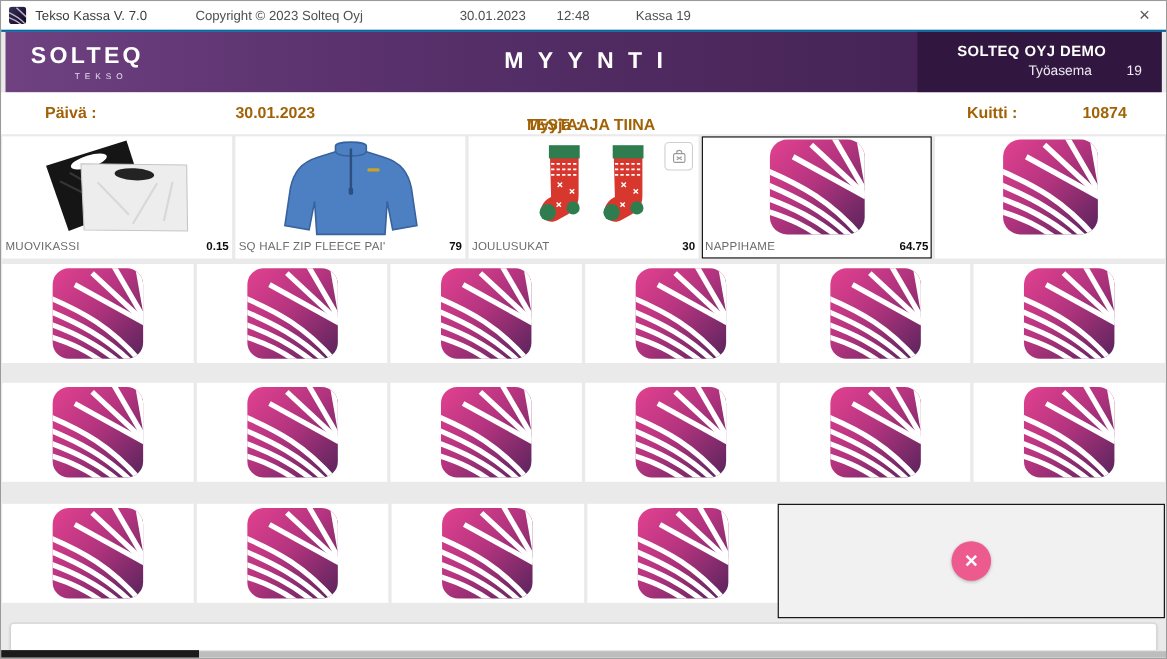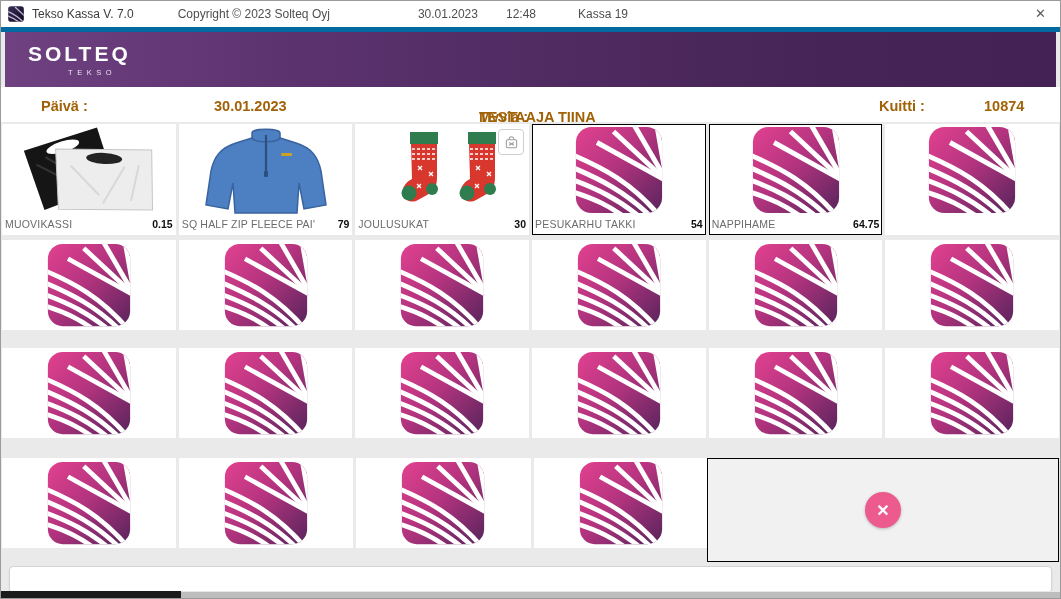--- a/index.html
+++ b/index.html
@@ -3,21 +3,21 @@
 <meta charset="utf-8">
 <style>
   html,body{margin:0;padding:0;background:#cfcfcf;}
   .window{
     width:1061px;height:599px;position:relative;overflow:hidden;
     background:#eaeaea;border:1px solid #9a9a9a;box-sizing:border-box;
     font-family:"Liberation Sans",sans-serif;
   }
   
   .titlebar{height:26px;background:#ffffff;display:flex;align-items:center;
-    font-size:12px;color:#4f4f4f;border-bottom:5px solid #0369a1;position:relative;}
+    font-size:12px;color:#4f4f4f;border-bottom:2px solid #0369a1;position:relative;}
   .titlebar .appicon{width:16px;height:16px;margin:0 8px 0 7px;display:flex;}
   .titlebar .apptitle{color:#3c3c3c;}
   .titlebar .copyright{margin-left:44px;}
   .titlebar .tdate{margin-left:88px;}
   .titlebar .ttime{margin-left:28px;}
   .titlebar .treg{margin-left:42px;}
   .titlebar .close{position:absolute;right:14px;top:4px;font-size:13px;color:#5a5a5a;
     cursor:default;line-height:17px;}
   
   .header{height:55px;margin:0 4px;position:relative;
@@ -110,20 +110,28 @@
     <span class="ttime">12:48</span>
     <span class="treg">Kassa 19</span>
     <span class="close">✕</span>
   </div>
 
   <div class="header">
     <div class="brand">
       <div class="b1">SOLTEQ</div>
       <div class="b2">TEKSO</div>
     </div>
+    <div class="htitle">MYYNTI</div>
+    <div class="hright">
+      <div class="store">SOLTEQ OYJ DEMO</div>
+      <div class="ws">
+        <span>Työasema</span>
+        <span class="wsv">19</span>
+      </div>
+    </div>
   </div>
 
   <div class="infobar">
     <span class="ib-datelabel">Päivä :</span>
     <span class="ib-dateval">30.01.2023</span>
     <span class="ib-seller">
       <span>Myyjä :</span>
       <span>TESTAAJA TIINA</span>
     </span>
     <span class="ib-receiptlabel">Kuitti :</span>
@@ -217,41 +225,20 @@
     <path d="M-10 56 C24 68 48 80 74 102"></path>
                 <path d="M-12 69 C20 78 40 88 60 104"></path>
     <path d="M100 60 L24 18"></path>
                 <path d="M100 60 L42 6"></path>
                 <path d="M100 60 L64 -2"></path>
                 <path d="M100 60 L88 -8"></path>
   </g>
             </svg>
           </div>
           <div class="tlabel">
-        <span class="pname">PESUKARHU TAKKI</span>
-        <span class="pprice">54</span>
-          </div>
-        </div>
-        <div class="tile selected">
-          <div class="timg">
-            <svg width="88" height="88" viewBox="0 0 96 96">
-  <rect x="1" y="1" width="94" height="94" rx="17" fill="url(#lgrad)"></rect>
-  <g clip-path="url(#lclip)" fill="none" stroke="#fff" stroke-width="5.4">
-    <path d="M-6 30 C32 46 62 62 94 100"></path>
-                <path d="M-8 43 C28 58 56 72 86 102"></path>
-    <path d="M-10 56 C24 68 48 80 74 102"></path>
-                <path d="M-12 69 C20 78 40 88 60 104"></path>
-    <path d="M100 60 L24 18"></path>
-                <path d="M100 60 L42 6"></path>
-                <path d="M100 60 L64 -2"></path>
-                <path d="M100 60 L88 -8"></path>
-  </g>
-            </svg>
-          </div>
-          <div class="tlabel">
         <span class="pname">NAPPIHAME</span>
         <span class="pprice">64.75</span>
           </div>
         </div>
         <div class="tile">
           <div class="timg">
             <svg width="88" height="88" viewBox="0 0 96 96">
   <rect x="1" y="1" width="94" height="94" rx="17" fill="url(#lgrad)"></rect>
   <g clip-path="url(#lclip)" fill="none" stroke="#fff" stroke-width="5.4">
     <path d="M-6 30 C32 46 62 62 94 100"></path>

